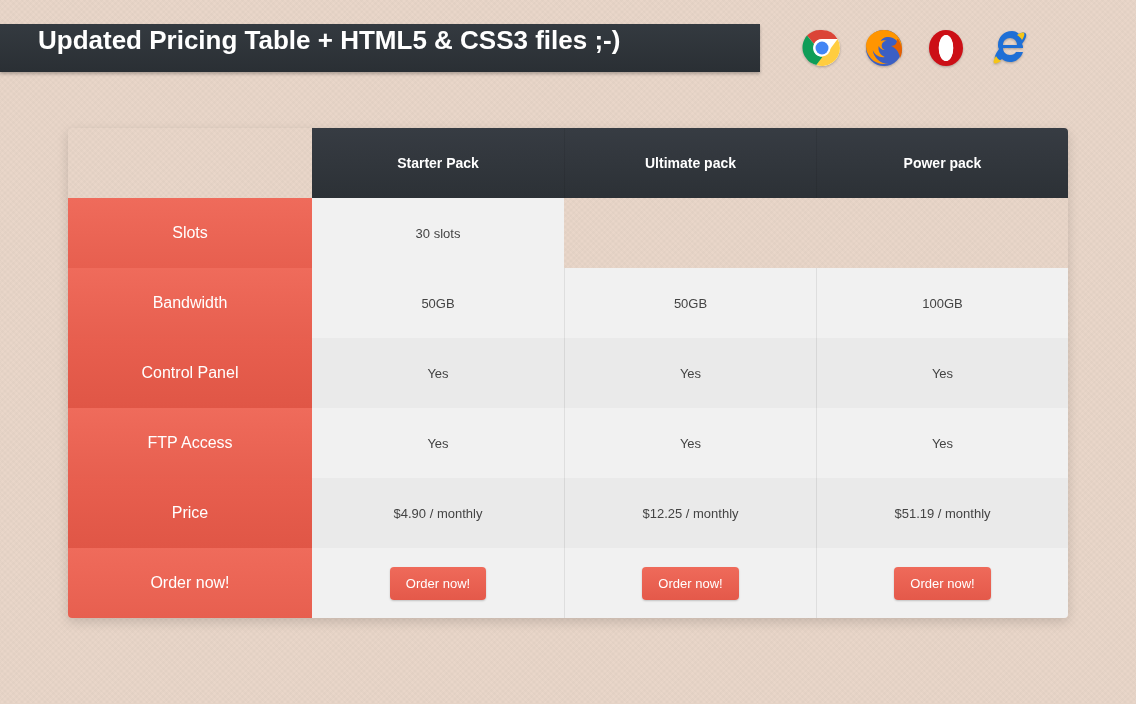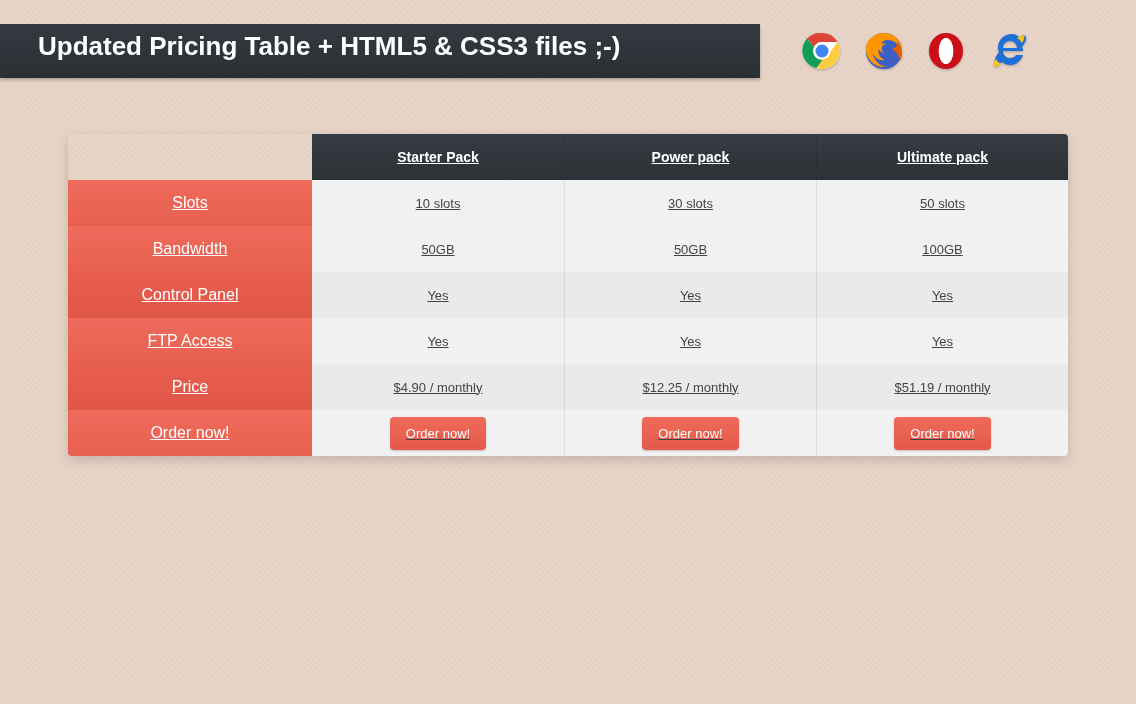--- a/index.html
+++ b/index.html
@@ -12,37 +12,37 @@
   }
 
   
   .head-wrap { display:flex; align-items:center; gap:28px; padding-top:24px; }
   .title-bar {
     background:#2f343a;
     background-image: linear-gradient(#343a40,#2a2f34);
     color:#fff;
     font-size:26px;
     font-weight:bold;
-    padding:7px 28px 16px 38px;
+    padding:1px 28px 16px 38px;
     width:760px;
     box-shadow: 0 2px 3px rgba(0,0,0,0.25);
   }
   .browsers { display:flex; gap:22px; align-items:center; margin-left:14px; }
   .bicon { width:40px; height:40px; display:flex; align-items:center; justify-content:center; filter: drop-shadow(0 1px 1px rgba(0,0,0,0.25)); }
 
   
   .table {
     margin: 56px auto 0 auto;
     width: 1000px;
     box-shadow: 0 4px 12px rgba(0,0,0,0.15);
     border-radius:4px;
     overflow:hidden;
   }
   .row { display:grid; grid-template-columns: 244px 252px 252px 252px; }
-  .cell { height:46px; display:flex; align-items:center; justify-content:center; font-size:13px; color:#444;text-decoration:underline; }
+  .cell { height:70px; display:flex; align-items:center; justify-content:center; font-size:13px; color:#444; }
   .hd-blank { background:transparent; box-shadow:none; }
   .hd { background:linear-gradient(#373c43,#2c3136); color:#fff; font-weight:bold; font-size:14px; }
   .hd + .hd, .val + .val { border-left:1px solid rgba(0,0,0,0.08); }
 
   .lab {
     background: linear-gradient(#ef6b5b,#e75f4f);
     color:#fff; font-size:16px;
   }
   .lab.alt { background: linear-gradient(#e85f4f,#e05646); }
 
@@ -99,29 +99,27 @@
         </svg>
     </span>
   </div>
 </div>
 
 <div class="table">
 
   <div class="row">
     <div class="cell hd-blank"></div>
     <div class="cell hd">Starter Pack</div>
+    <div class="cell hd">Ultimate pack</div>
     <div class="cell hd">Power pack</div>
-    <div class="cell hd">Ultimate pack</div>
   </div>
 
   <div class="row">
     <div class="cell lab">Slots</div>
-    <div class="cell val">10 slots</div>
     <div class="cell val">30 slots</div>
-    <div class="cell val">50 slots</div>
   </div>
 
 
   <div class="row">
     <div class="cell lab">Bandwidth</div>
     <div class="cell val">50GB</div>
     <div class="cell val">50GB</div>
     <div class="cell val">100GB</div>
   </div>
 

